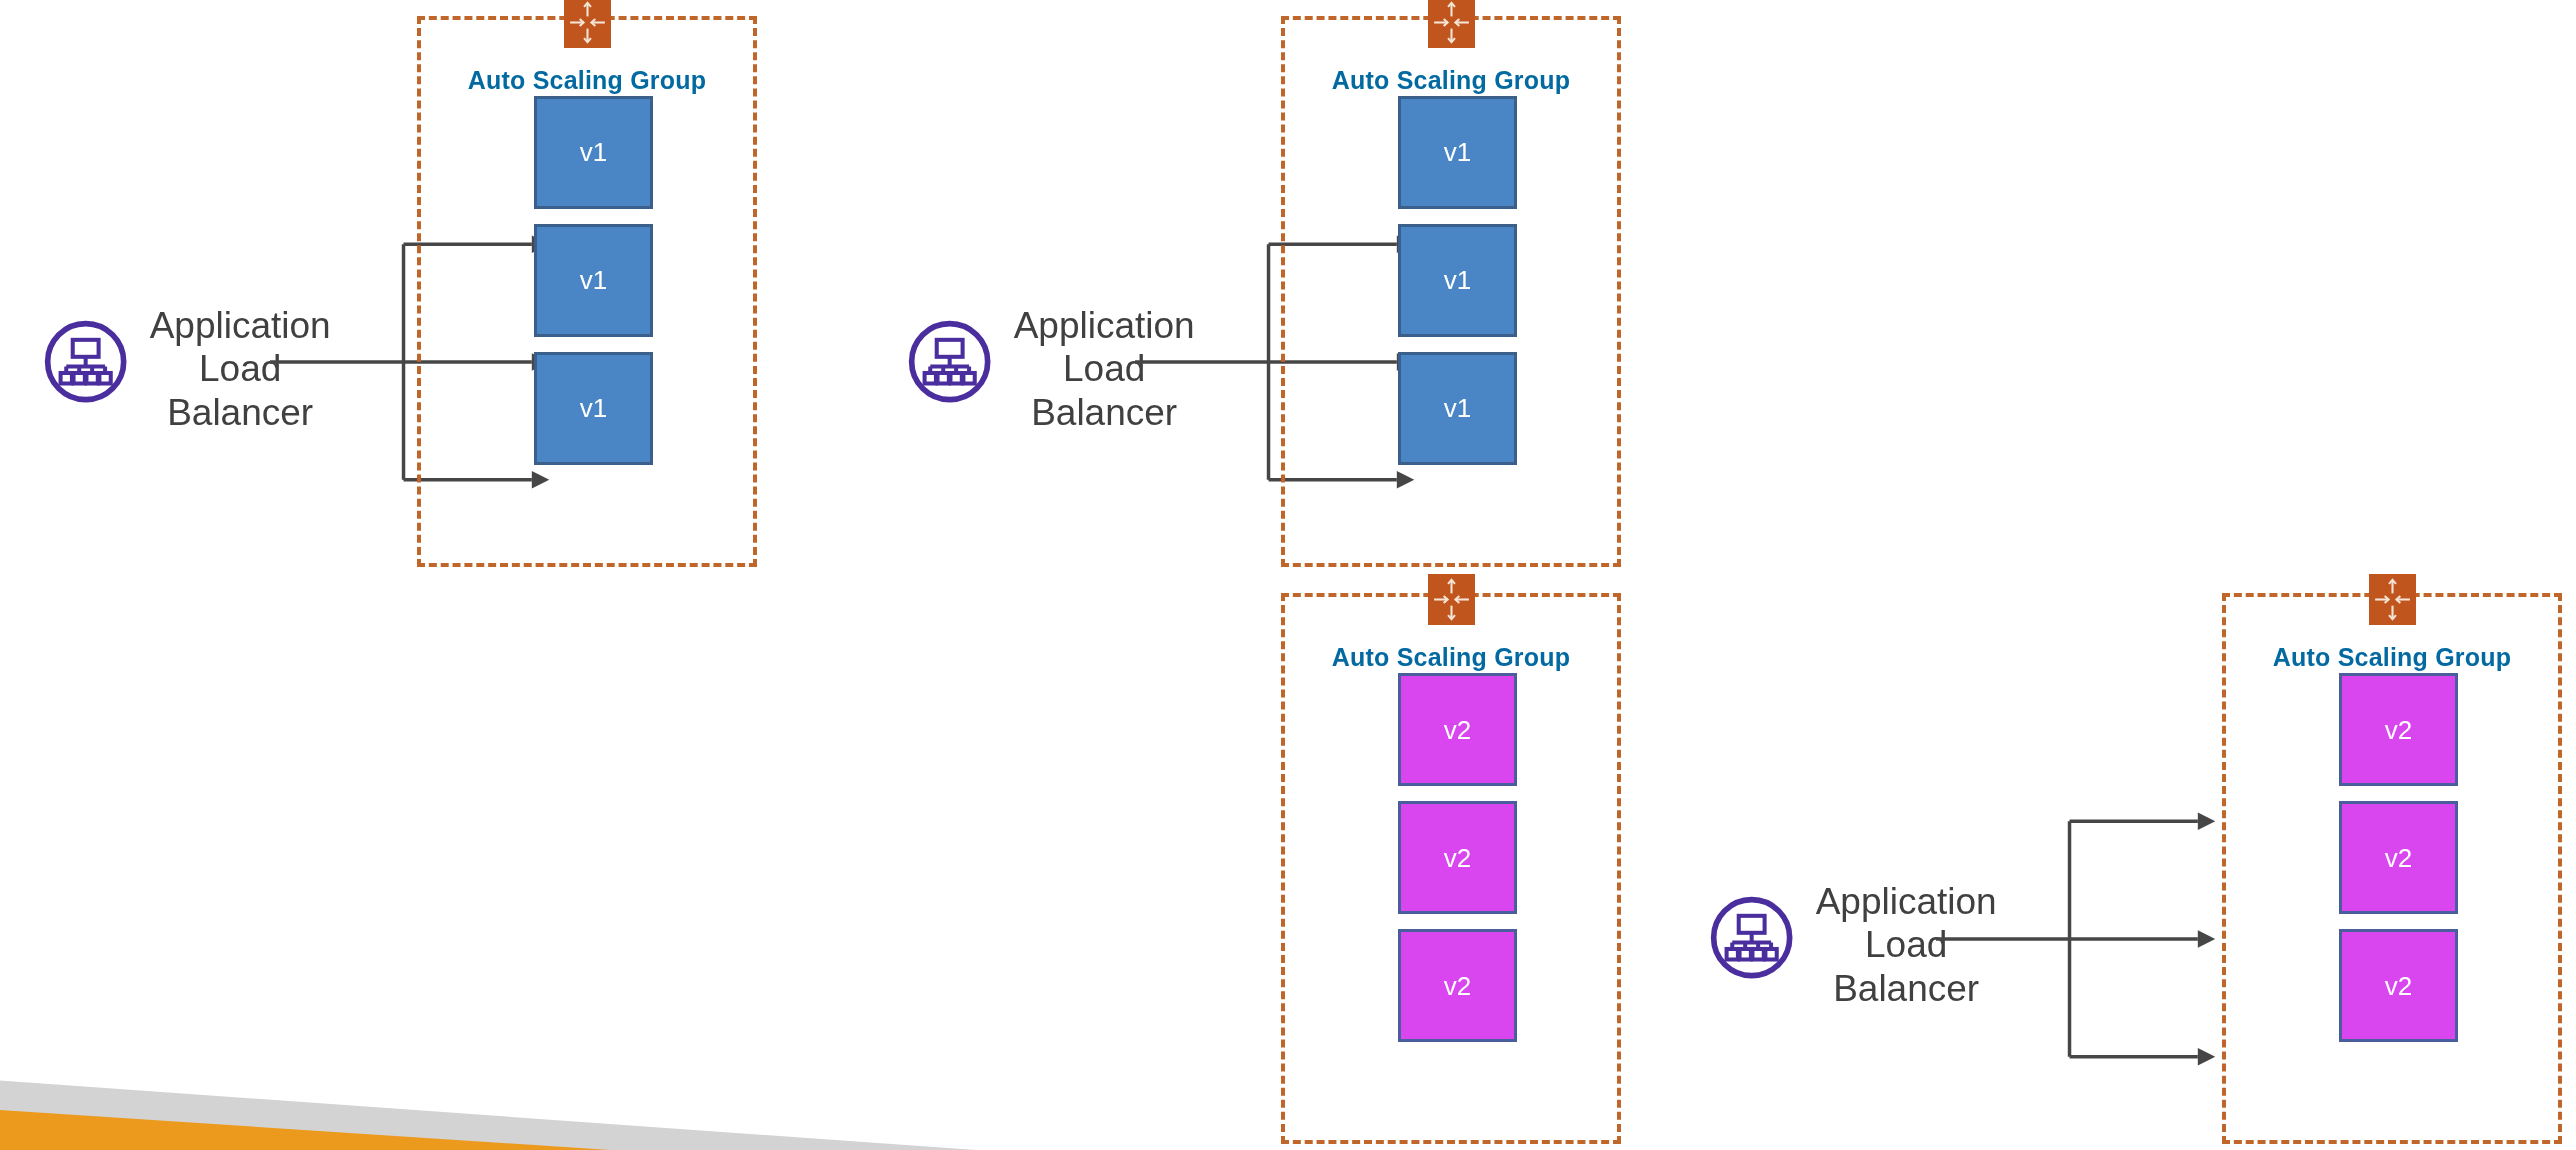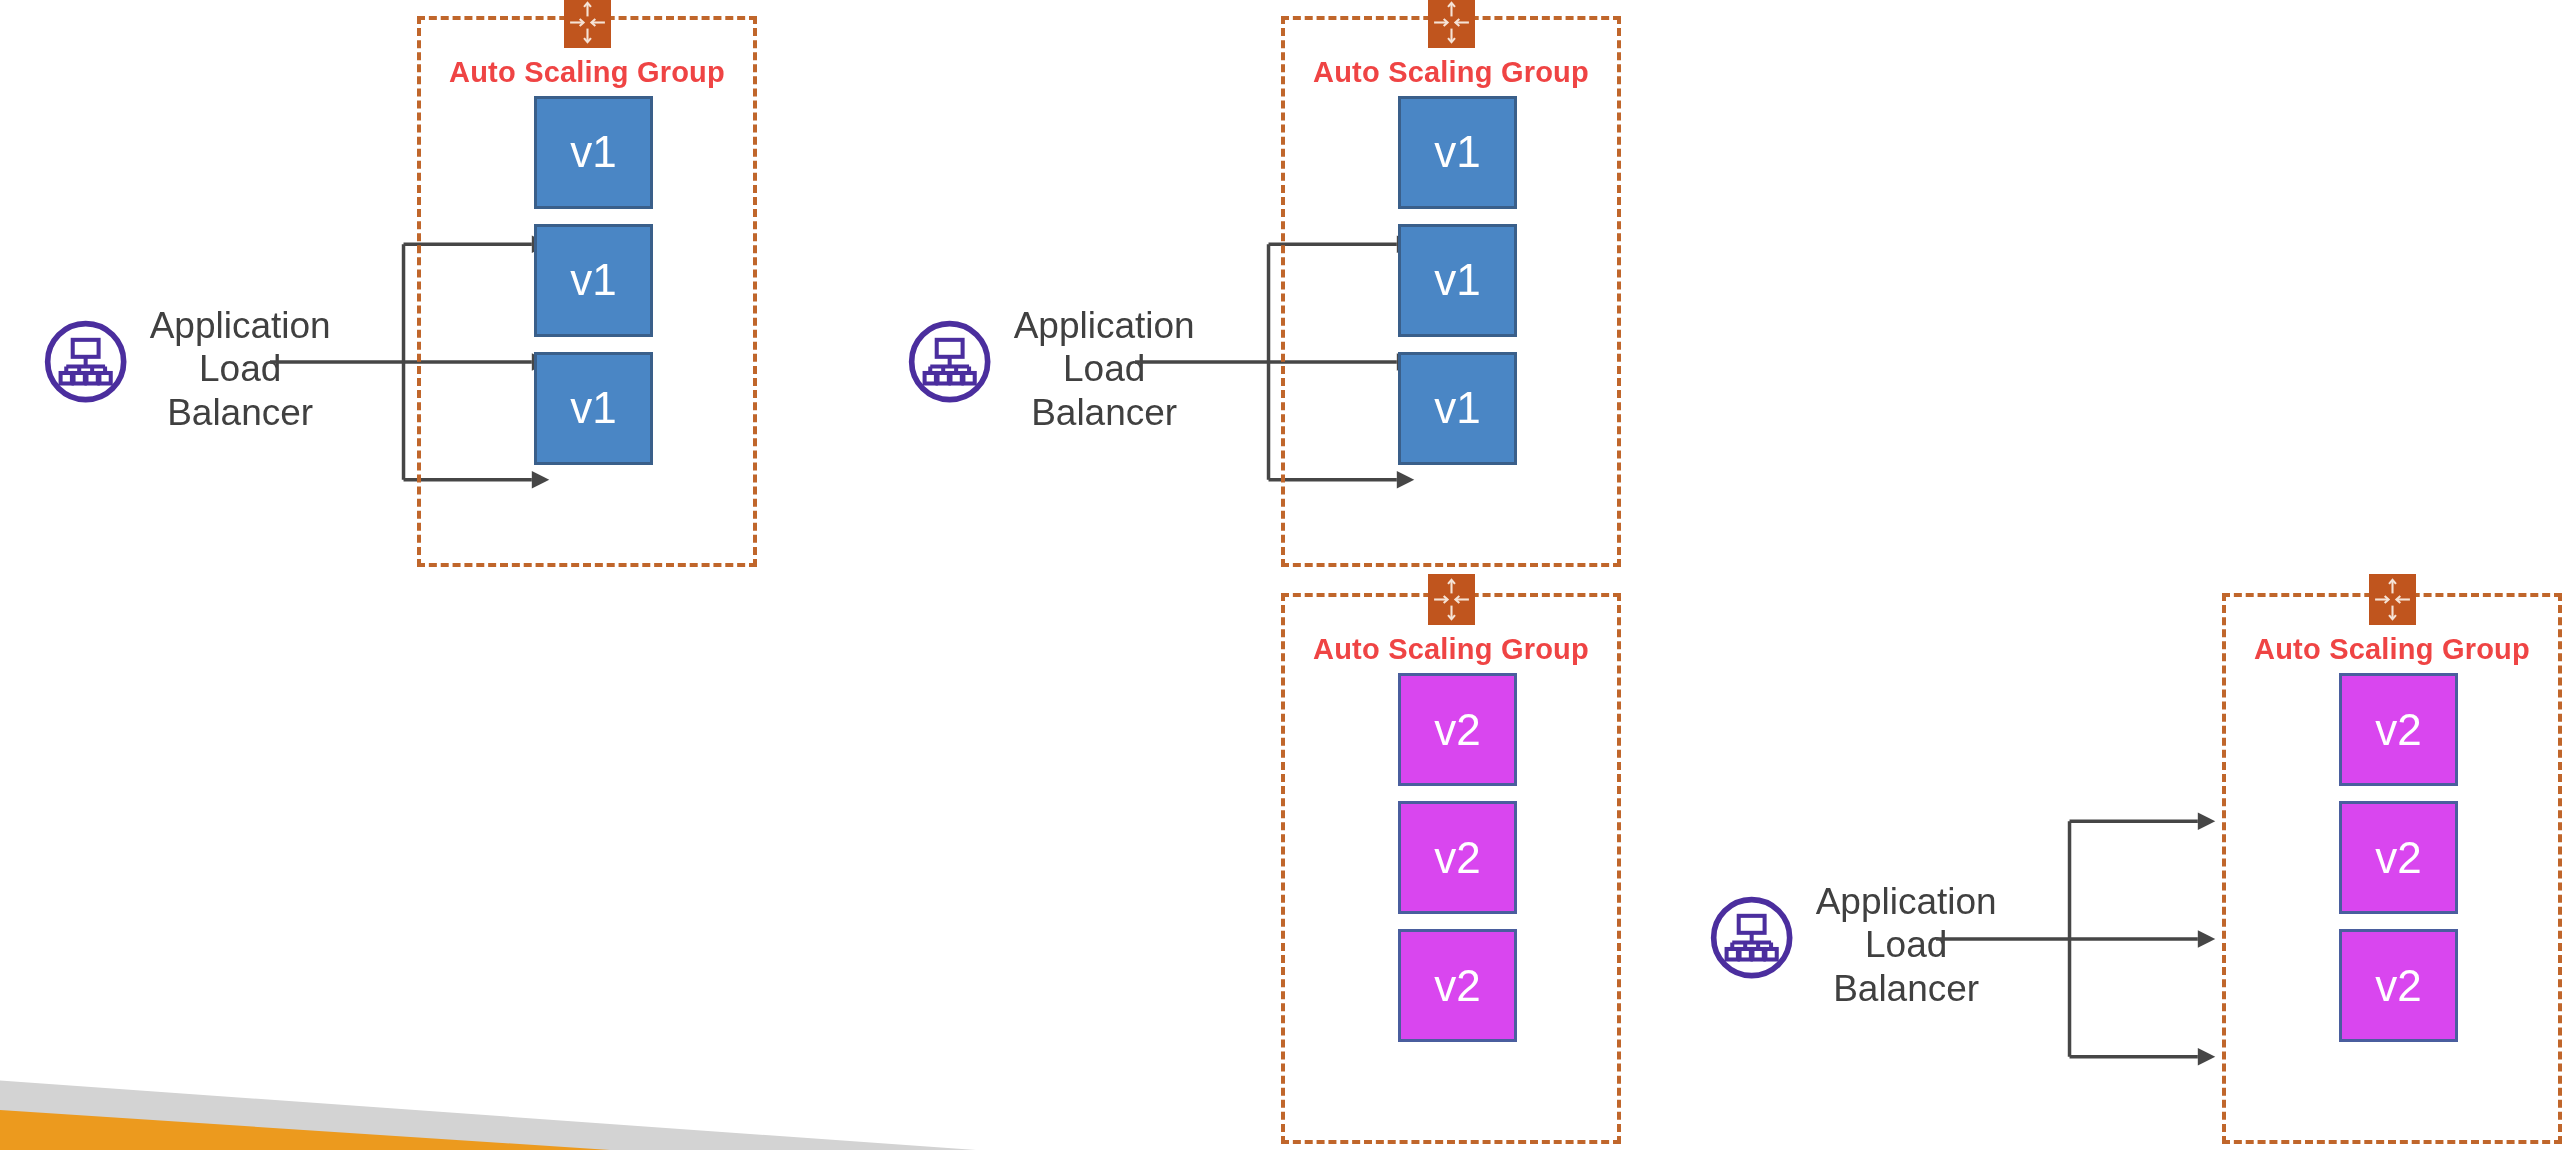--- a/index.html
+++ b/index.html
@@ -9,27 +9,27 @@
   .stage{position:absolute;}
 
   
   .asg-box{position:absolute;box-sizing:border-box;
            border:4.4px dashed #C0662B;background:transparent;}
   .asg-head{position:absolute;left:0;right:0;top:-1.7px;
             display:flex;flex-direction:column;align-items:center;}
   .asg-icon{width:47px;height:51px;background:#C0551E;position:relative;
             display:block;margin-top:-21px;}
   .asg-icon svg{display:block;width:47px;height:51px;}
-  .asg-label{margin-top:9px;color:#ef4444;font-size:29px;font-weight:600;
+  .asg-label{margin-top:19px;color:#0369a1;font-size:25px;font-weight:600;
              letter-spacing:0.2px;white-space:nowrap;line-height:1.1;}
 
   
   .inst{position:absolute;box-sizing:border-box;display:flex;
         align-items:center;justify-content:center;
-        color:#ffffff;font-size:44px;font-weight:400;line-height:1;}
+        color:#ffffff;font-size:26px;font-weight:400;line-height:1;}
   .inst.v1{background:#4A86C5;border:3.5px solid #3A5F8A;}
   .inst.v2{background:#d946ef;border:3.5px solid #4A5E9E;}
 
   
   .lb{position:absolute;display:flex;flex-direction:row;align-items:center;}
   .lb-icon{width:94px;height:94px;}
   .lb-label{margin-top:8.7px;color:#404040;font-size:37px;line-height:1.18;
             text-align:center;white-space:pre-line;font-weight:400;}
 
   

